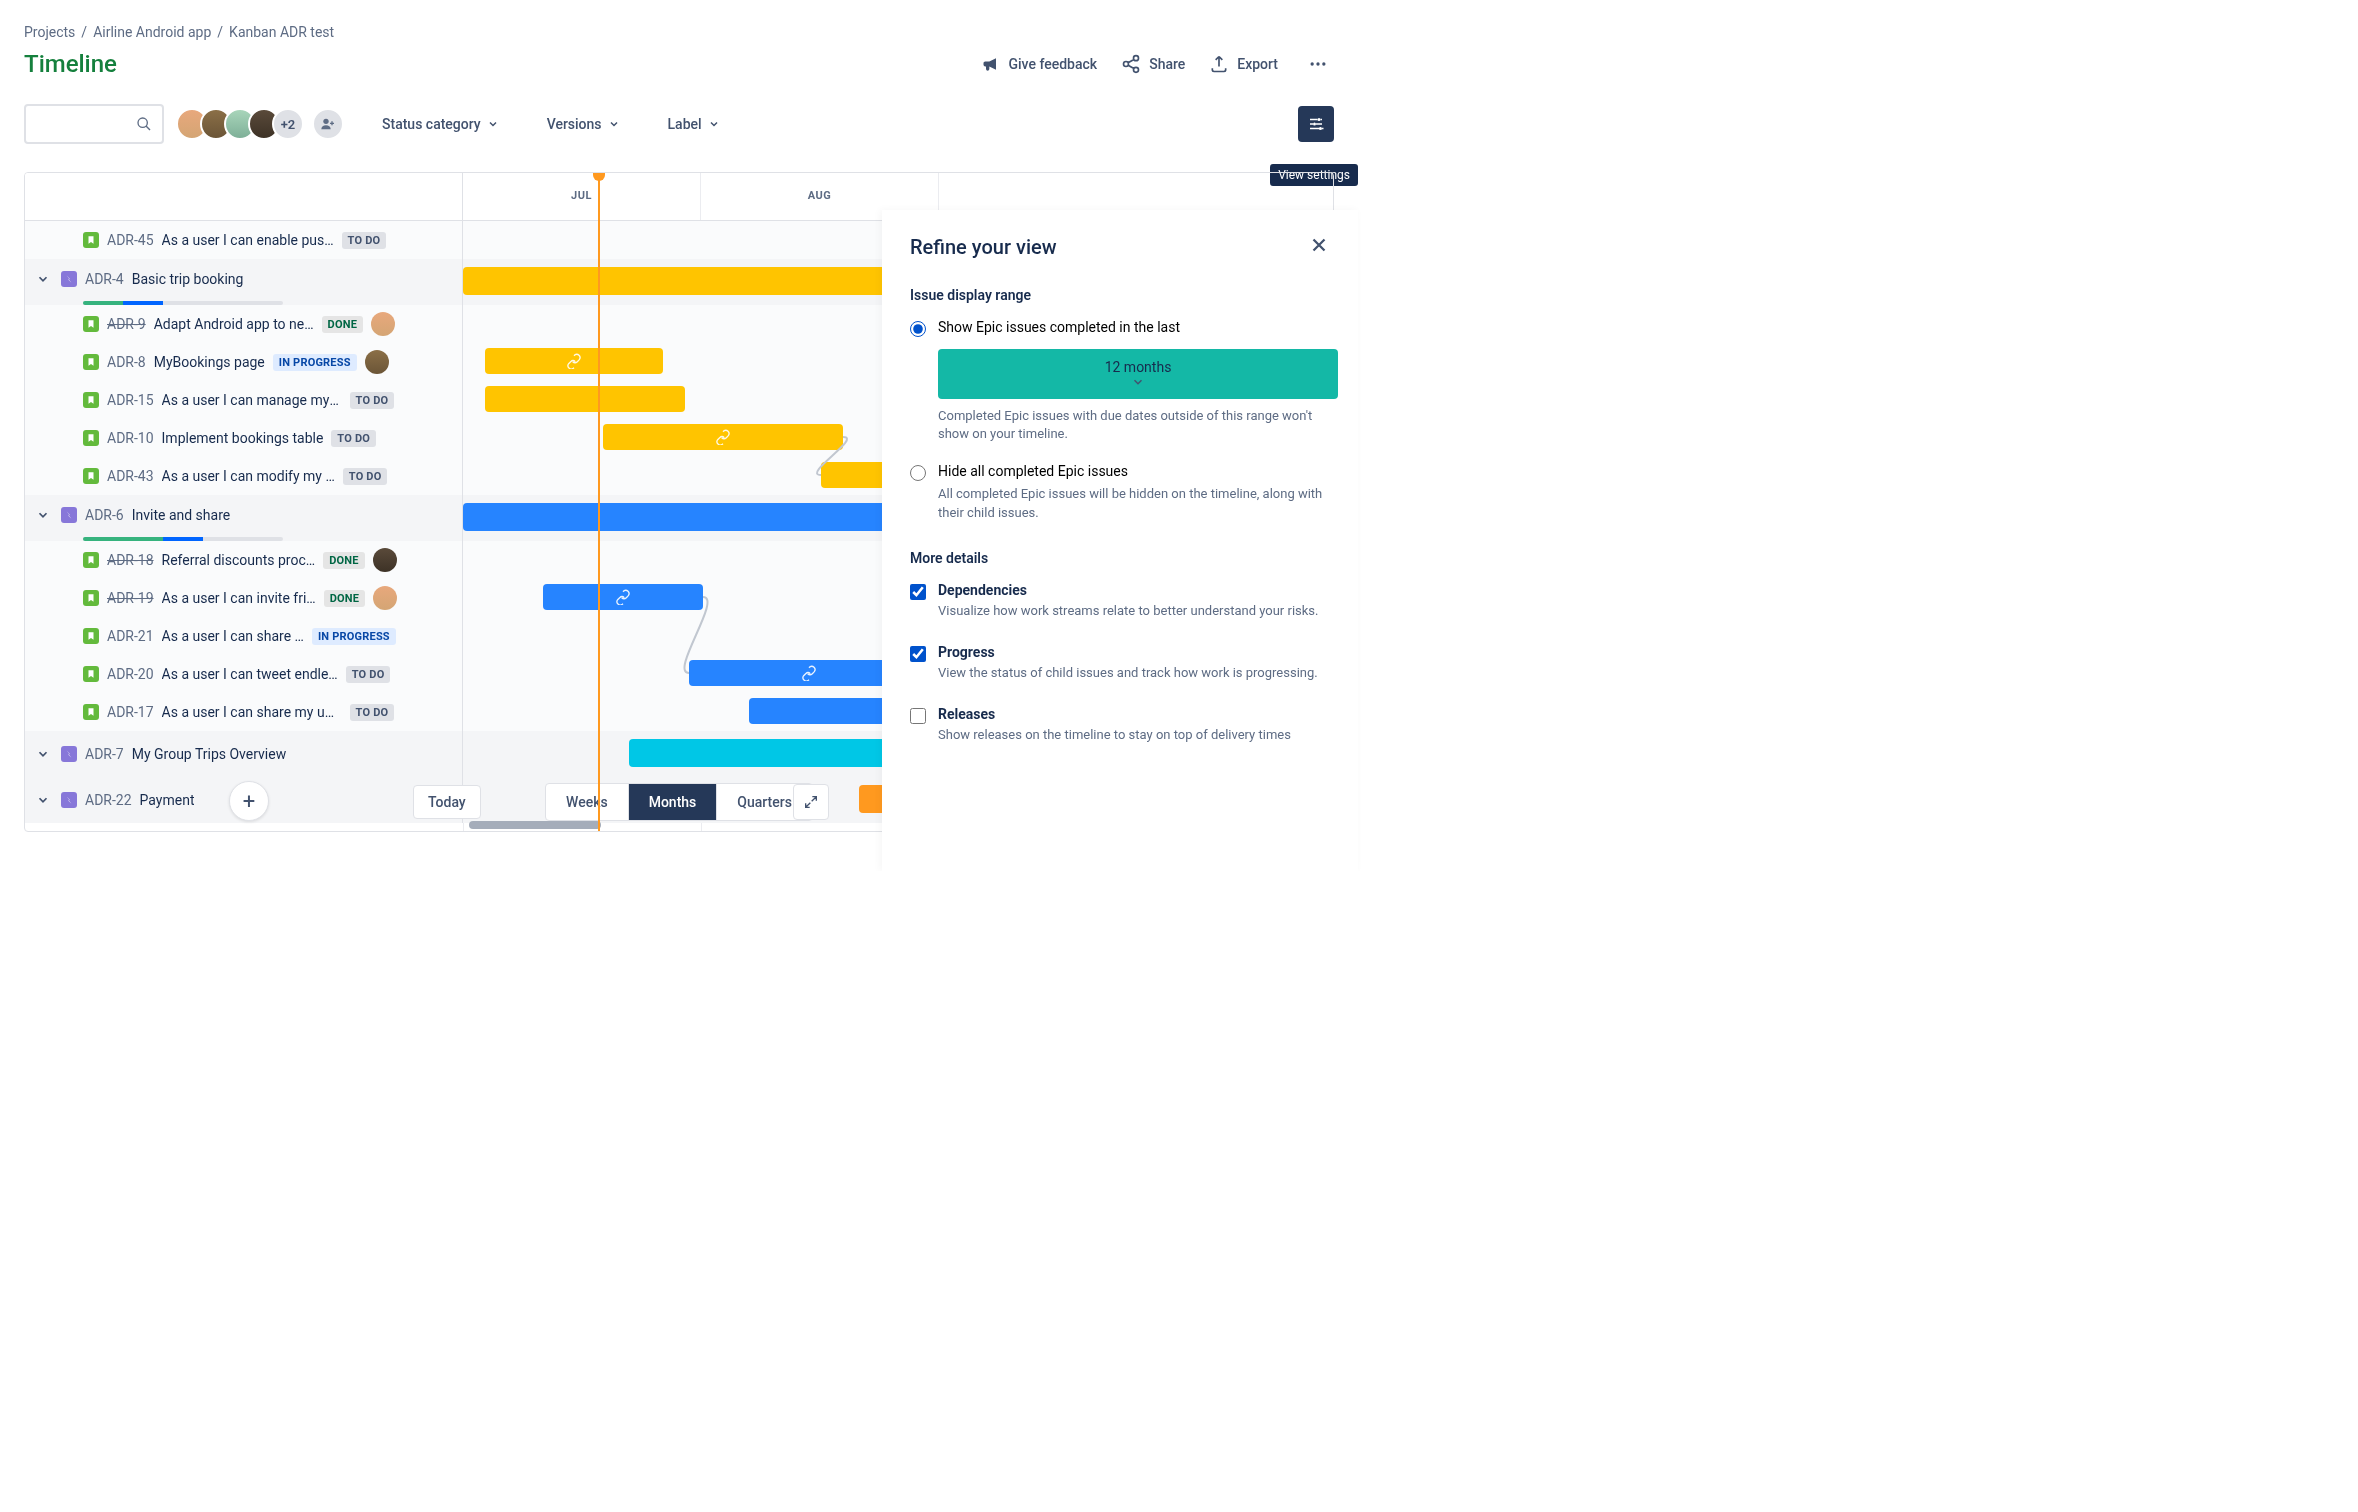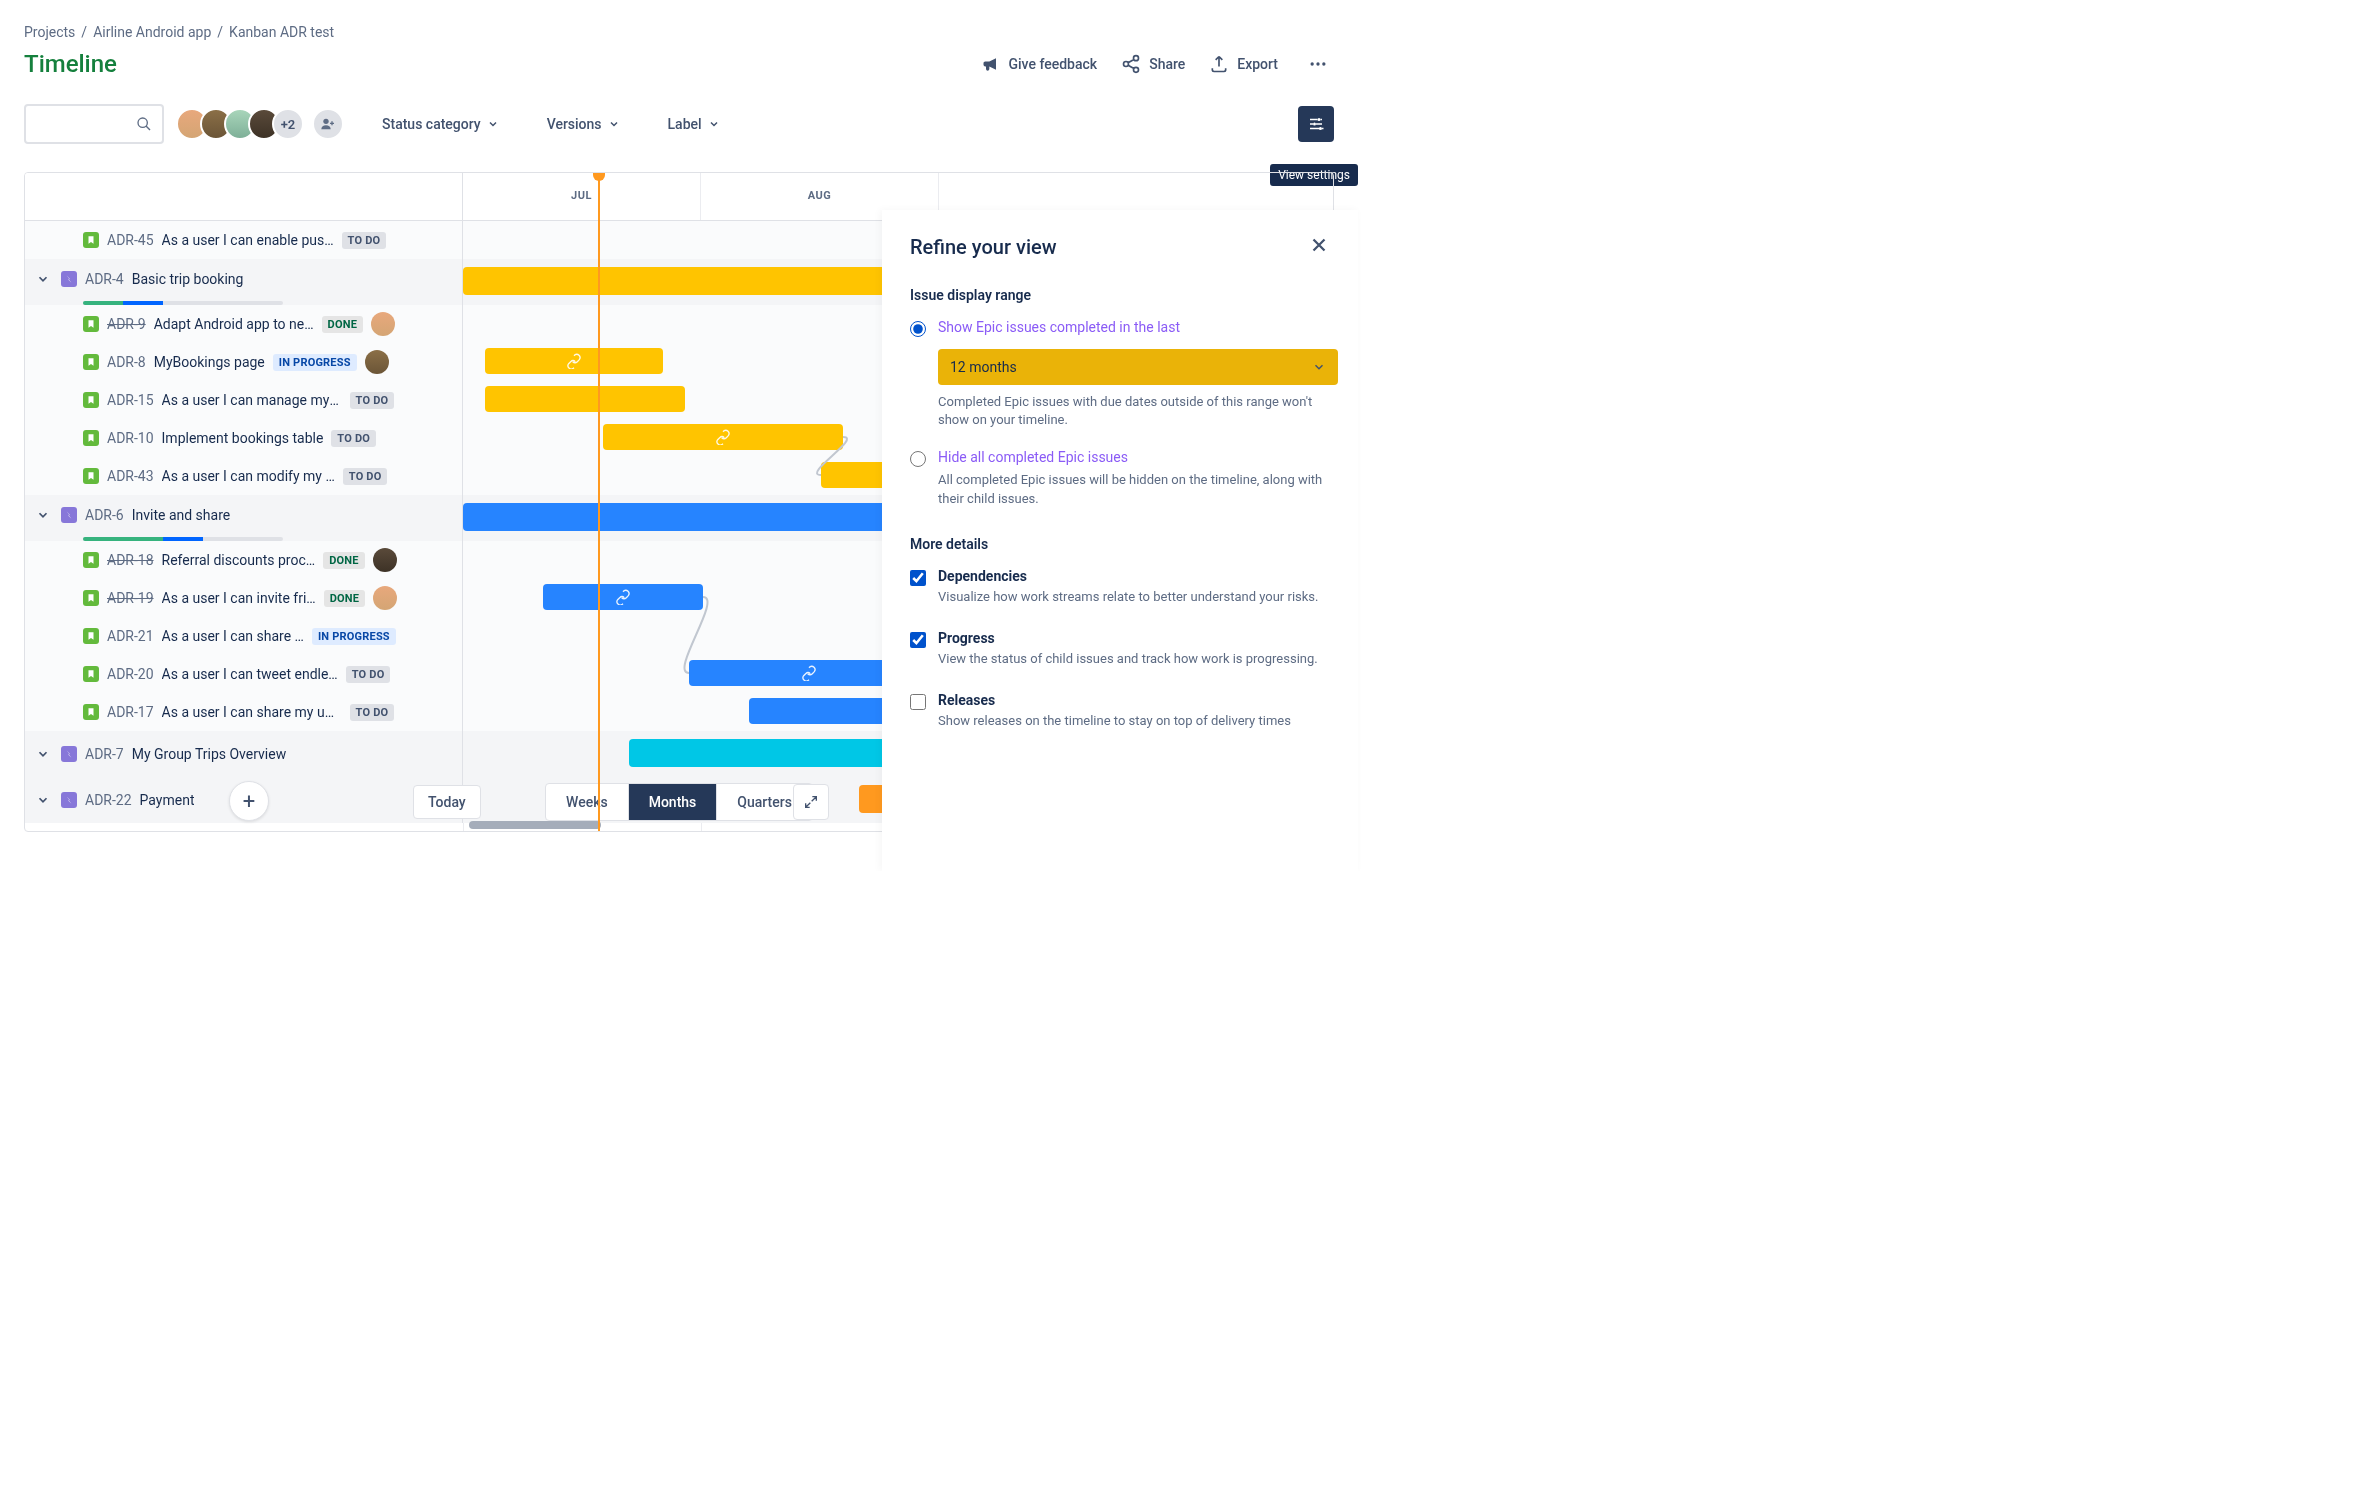--- a/index.html
+++ b/index.html
@@ -101,23 +101,23 @@
 .dep-path { position: absolute; pointer-events: none; z-index: 3; }
 
 
 .panel { position: absolute; top: 210px; right: 0; width: 476px; bottom: 0; background: #fff; padding: 24px 28px; z-index: 20; box-shadow: -2px 0 8px rgba(0,0,0,0.04); }
 .panel-header { display: flex; justify-content: space-between; align-items: center; margin-bottom: 28px; }
 .panel-title { font-size: 20px; font-weight: 500; color: #172b4d; }
 .panel-close { cursor: pointer; color: #42526e; }
 .panel-section-title { font-size: 14px; font-weight: 600; color: #172b4d; margin-bottom: 16px; }
 .radio-opt { display: flex; gap: 12px; margin-bottom: 12px; align-items: flex-start; }
 .radio-opt input[type=radio] { width: 16px; height: 16px; margin-top: 2px; accent-color: #0052cc; flex-shrink: 0; }
-.radio-opt .opt-label { color: #8b5cf6; font-size: 14px; }
+.radio-opt .opt-label { color: #000000; font-size: 14px; }
 .radio-opt .opt-desc { color: #5e6c84; font-size: 13px; margin-top: 6px; line-height: 1.4; }
-.select-box { background: #eab308; border-radius: 4px; padding: 10px 12px; display: flex; justify-content: space-between; align-items: center; cursor: pointer; margin-left: 28px; margin-top: 8px; margin-bottom: 8px; width: 400px; }
+.select-box { background: #14b8a6; border-radius: 4px; padding: 10px 12px; display: flex; justify-content: space-between; align-items: center; cursor: pointer; margin-left: 28px; margin-top: 8px; margin-bottom: 8px; width: 400px; flex-direction: column; }
 .check-opt { display: flex; gap: 12px; margin-bottom: 24px; align-items: flex-start; }
 .check-opt input[type=checkbox] { width: 16px; height: 16px; margin-top: 2px; accent-color: #0052cc; flex-shrink: 0; }
 .check-opt .opt-body { flex: 1; }
 .check-opt .opt-label { color: #172b4d; font-size: 14px; font-weight: 700; }
 .check-opt .opt-desc { color: #5e6c84; font-size: 13px; margin-top: 4px; line-height: 1.4; }
 .section-gap { margin-top: 28px; }
 </style>
 </head>
 <body>
 

